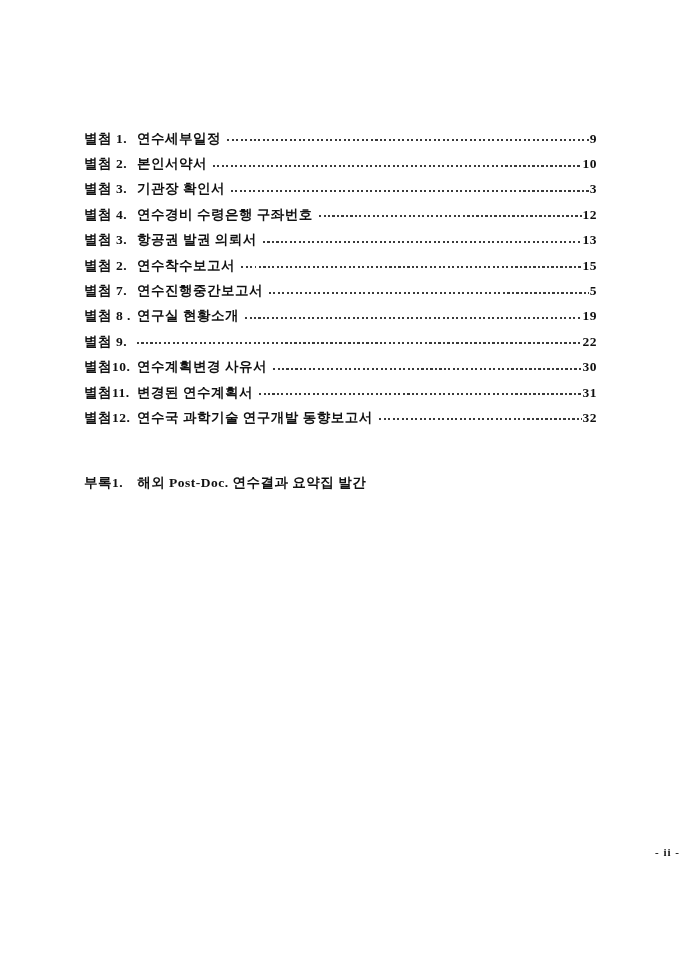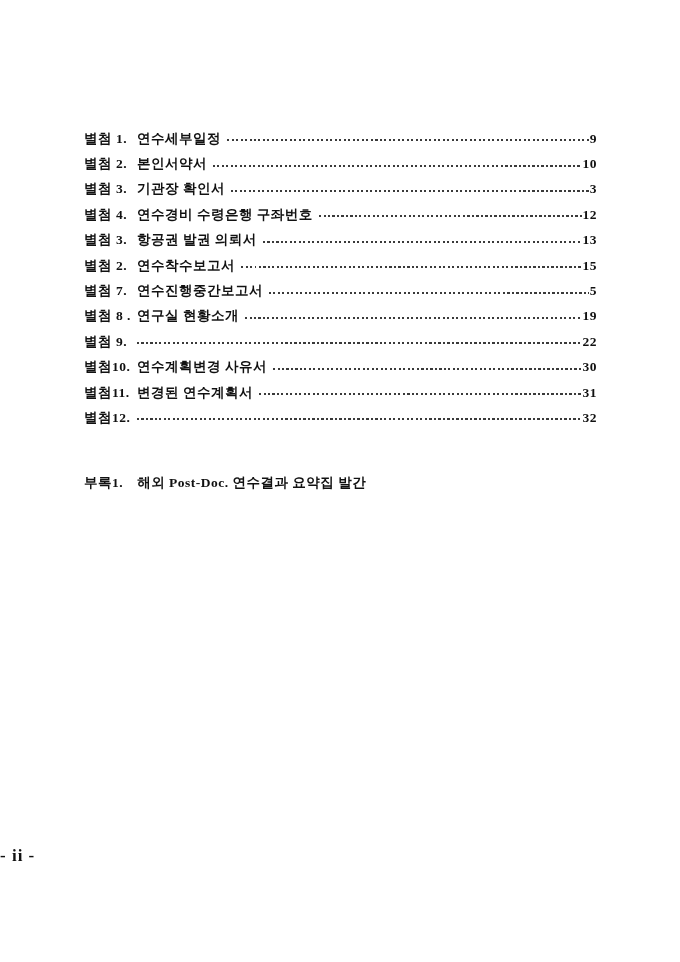--- a/index.html
+++ b/index.html
@@ -61,22 +61,22 @@
     white-space: nowrap;
   }
   .appendix-label {
     margin-right: 14px;
   }
   .page-footer {
     position: absolute;
     top: 846px;
     left: 0;
     width: 100%;
-    text-align: left;
-    font-size: 17px;
+    text-align: right;
+    font-size: 11px;
     font-weight: bold;
     letter-spacing: 1px;
   }
 </style>
 </head>
 <body>
 
 <div class="page">
 
   <div class="toc-list">
@@ -140,20 +140,21 @@
       <span class="toc-page">30</span>
     </div>
       <div class="toc-row">
       <span class="toc-label">별첨11.</span>
       <span class="toc-title">변경된 연수계획서</span>
       <span class="dot-leader"></span>
       <span class="toc-page">31</span>
     </div>
       <div class="toc-row">
       <span class="toc-label">별첨12.</span>
+      <span class="toc-title">연수국 과학기술 연구개발 동향보고서</span>
       <span class="dot-leader"></span>
       <span class="toc-page">32</span>
     </div>
     </div>
 
   <div class="appendix-line">
     <span class="appendix-label">부록1.</span><span>해외 Post-Doc. 연수결과 요약집 발간</span>
   </div>
 
   <div class="page-footer">- ii -</div>

